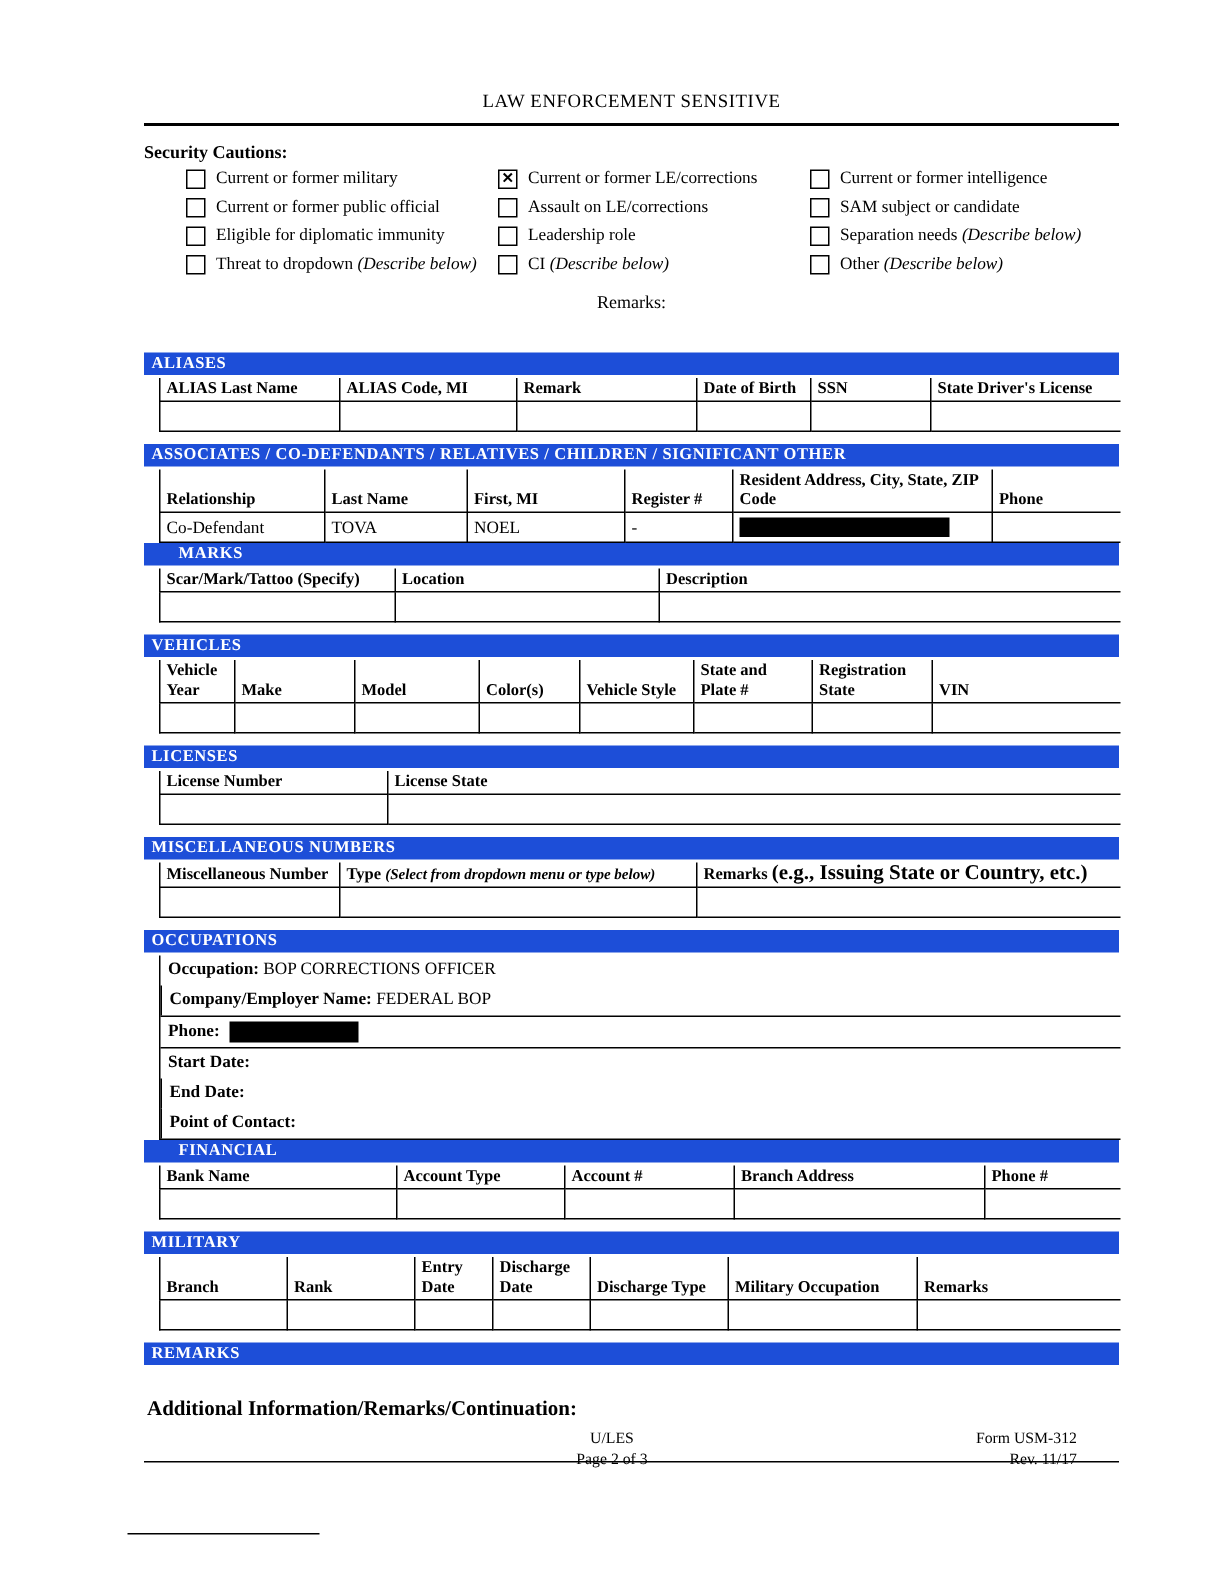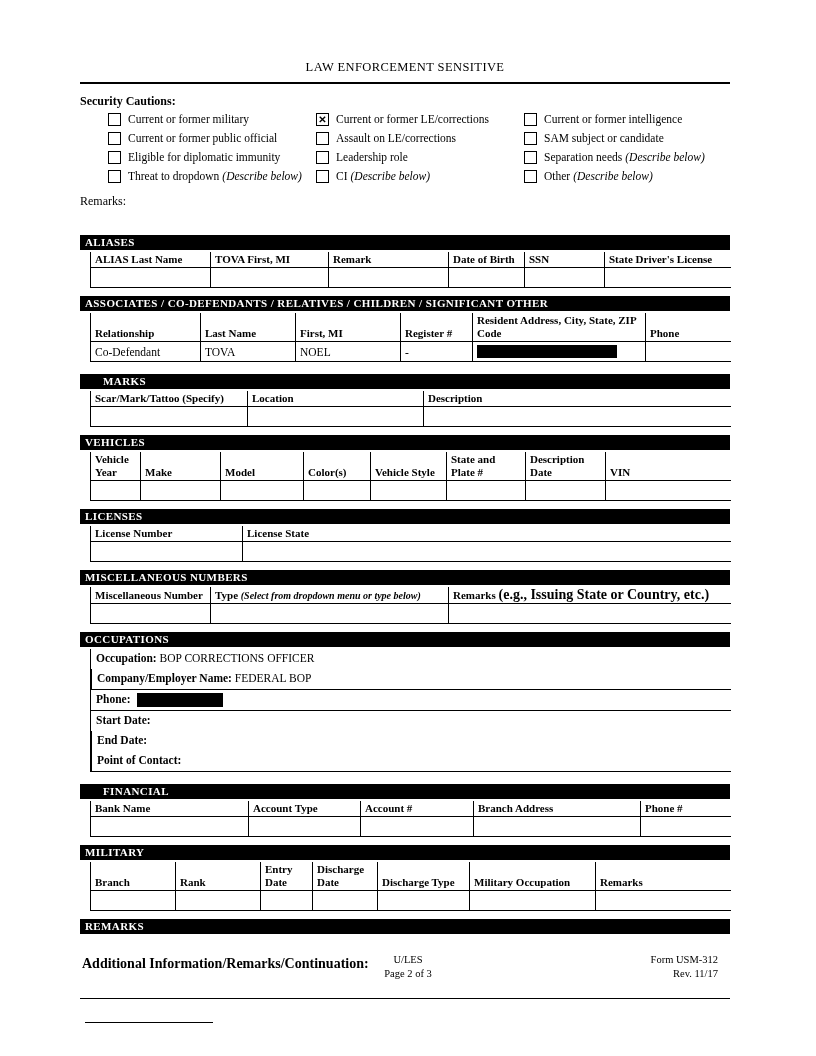--- a/index.html
+++ b/index.html
@@ -1,34 +1,34 @@
 <!DOCTYPE html>
 <html><head>
 <meta charset="utf-8">
 <style>
   html,body{margin:0;padding:0;}
   body{width:816px;height:1056px;background:#fff;color:#000;font-family:"Liberation Serif",serif;}
   .page{position:relative;width:816px;height:1056px;overflow:hidden;background:#fff;}
-  .content{position:absolute;left:80px;top:60px;width:650px;}
+  .content{position:absolute;left:96px;top:60px;width:650px;}
   .doc-title{text-align:center;font-size:12.5px;letter-spacing:.4px;padding-bottom:7px;border-bottom:2px solid #000;}
   .b{font-weight:bold;}
   
   .sc{margin-top:10px;}
   .sc-title{font-weight:bold;font-size:12px;}
   .sc-grid{display:flex;padding-left:28px;margin-top:4px;}
   .sc-col{width:208px;}
   .sc-col:last-child{width:auto;}
   .caution{display:flex;align-items:flex-start;margin-bottom:6px;font-size:11.5px;line-height:12px;}
   .cb{flex:0 0 auto;width:11px;height:11px;border:1px solid #000;margin-right:7px;text-align:center;line-height:11px;font-size:10px;font-weight:bold;}
   .cn:not(:empty){margin-left:3px;font-style:italic;}
-  .sc-remarks{font-size:12px;margin-top:5px;}
-  
-  .bar{background:#000000;color:#fff;font-weight:bold;font-size:11px;letter-spacing:.4px;padding:1px 5px 2px;margin-top:8px;}
+  .sc-remarks{font-size:12px;margin-top:5px;text-align:center;}
+  
+  .bar{background:#1d4ed8;color:#fff;font-weight:bold;font-size:11px;letter-spacing:.4px;padding:1px 5px 2px;margin-top:8px;}
   .mt-lg{margin-top:26px;}
-  .mt-sm{margin-top:12px;padding-left:23px;}
+  .mt-sm{margin-top:0;padding-left:23px;}
   
   .ft{border-collapse:collapse;table-layout:fixed;margin-left:10px;width:640px;margin-top:2px;}
   .ft th,.ft td{border:1px solid #000;padding:1px 4px;text-align:left;vertical-align:bottom;overflow:hidden;}
   .ft th{font-weight:bold;font-size:11px;line-height:13px;}
   .ft td{height:17px;font-size:11.5px;}
   .ft tr:first-child th{border-top:none;}
   .ft th:last-child,.ft td:last-child{border-right:none;}
   .ft .vmid td{vertical-align:middle;}
   .misc-note{font-style:italic;font-size:10px;font-weight:bold;}
   .rem-note{font-size:14px;font-weight:bold;}
@@ -127,21 +127,21 @@
           <col style="width:120px">
           <col style="width:118px">
           <col style="width:120px">
           <col style="width:76px">
           <col style="width:80px">
           <col style="width:126px">
         </colgroup>
       <tbody>
           <tr>
         <th>ALIAS Last Name</th>
-        <th>TOVA First, MI</th>
+        <th>ALIAS Code, MI</th>
         <th>Remark</th>
         <th>Date of Birth</th>
         <th>SSN</th>
         <th>State Driver's License</th>
       </tr>
       <tr>
         <td></td>
             <td></td>
             <td></td>
             <td></td>
@@ -217,21 +217,21 @@
           <col style="width:125px">
         </colgroup>
       <tbody>
           <tr>
         <th>Vehicle Year</th>
         <th>Make</th>
         <th>Model</th>
         <th>Color(s)</th>
         <th>Vehicle Style</th>
         <th>State and Plate #</th>
-        <th>Description Date</th>
+        <th>Registration State</th>
         <th>VIN</th>
       </tr>
       <tr>
         <td></td>
             <td></td>
             <td></td>
             <td></td>
             <td></td>
             <td></td>
             <td></td>

